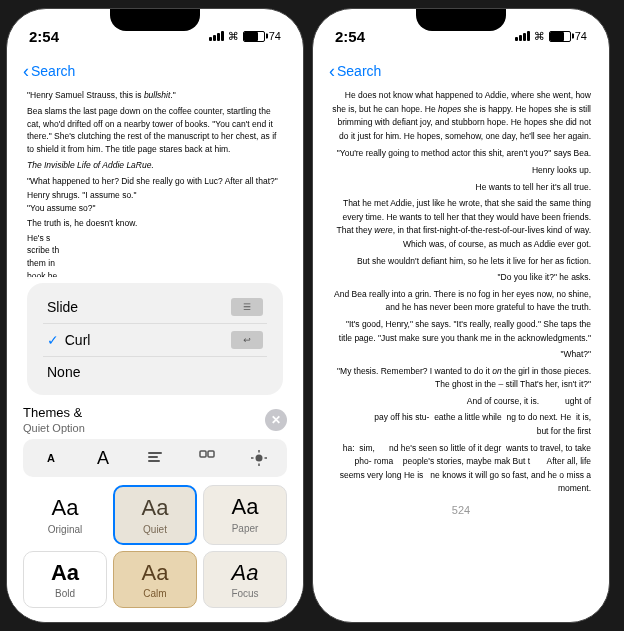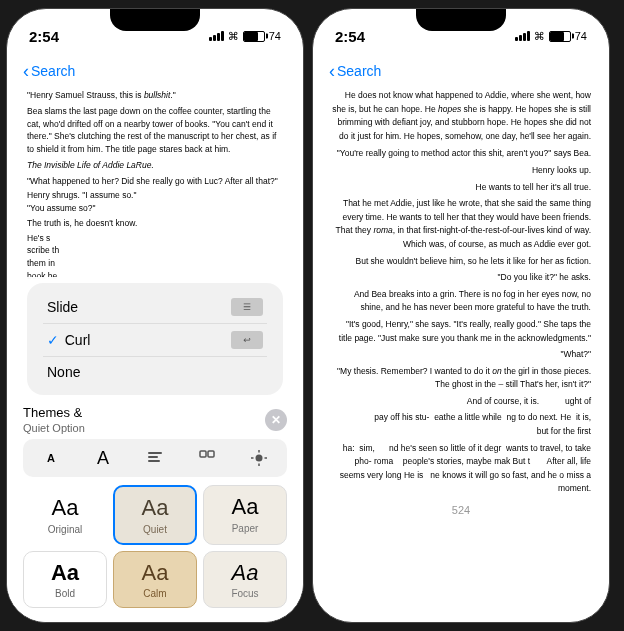--- a/index.html
+++ b/index.html
@@ -485,24 +485,24 @@
         <span>Search</span>
       </div>
     </div>
 
     <div class="phone-right" style="padding: 0 18px; overflow:hidden; flex:1;">
       <div class="book-text" style="font-size:8.5px; line-height:1.6; color:#000;text-align:right;">
         <p>He does not know what happened to Addie, where she went, how she is, but he can hope. He <em>hopes</em> she is happy. He hopes she is still brimming with defiant joy, and stubborn hope. He hopes she did not do it just for him. He hopes, somehow, one day, he'll see her again.</p>
         <p style="margin-top:4px;">"You're really going to method actor this shit, aren't you?" says Bea.</p>
         <p style="margin-top:3px;">Henry looks up.</p>
         <p style="margin-top:3px;">He wants to tell her it's all true.</p>
-        <p style="margin-top:3px;">That he met Addie, just like he wrote, that she said the same thing every time. He wants to tell her that they would have been friends. That they <em>roma</em>, in that first-night-of-the-rest-of-our-lives kind of way. Which was, of course, as much as Addie ever got.</p>
-        <p style="margin-top:3px;">But she wouldn't believe him, so he lets it like for her as fiction.</p>
+        <p style="margin-top:3px;">That he met Addie, just like he wrote, that she said the same thing every time. He wants to tell her that they would have been friends. That they <em>were</em>, in that first-night-of-the-rest-of-our-lives kind of way. Which was, of course, as much as Addie ever got.</p>
+        <p style="margin-top:3px;">But she wouldn't defiant him, so he lets it live for her as fiction.</p>
         <p style="margin-top:3px;">"Do you like it?" he asks.</p>
-        <p style="margin-top:3px;">And Bea breaks into a grin. There is no fog in her eyes now, no shine, and he has never been more grateful to have the truth.</p>
+        <p style="margin-top:3px;">And Bea really into a grin. There is no fog in her eyes now, no shine, and he has never been more grateful to have the truth.</p>
         <p style="margin-top:3px;">"It's good, Henry," she says. "It's really, really good." She taps the title page. "Just make sure you thank me in the acknowledgments."</p>
         <p style="margin-top:3px;">"What?"</p>
         <p style="margin-top:3px;">"My thesis. Remember? I wanted to do it <em>on</em> the girl in those pieces. The ghost in the <em>–</em> still That's her, isn't it?"</p>
         <p style="margin-top:3px;">And of course, it is. &nbsp;&nbsp;&nbsp;&nbsp;&nbsp;&nbsp;&nbsp;&nbsp;&nbsp;&nbsp;ught of</p>
         <p style="margin-top:3px; padding-left:30px;">pay off his stu- &nbsp;eathe a little while &nbsp;ng to do next. He &nbsp;it is, but for the first</p>
         <p style="margin-top:3px;">ha: &nbsp;sim, &nbsp;&nbsp;&nbsp;&nbsp;&nbsp;nd he's seen so little of it degr &nbsp;wants to travel, to take pho- roma &nbsp;&nbsp;&nbsp;people's stories, maybe mak But t &nbsp;&nbsp;&nbsp;&nbsp;&nbsp;&nbsp;After all, life seems very long He is &nbsp;&nbsp;ne knows it will go so fast, and he o miss a moment.</p>
       </div>
     </div>
 
     <div class="page-number" style="padding: 8px; text-align:center; font-size:11px; color:#999;">524</div>

